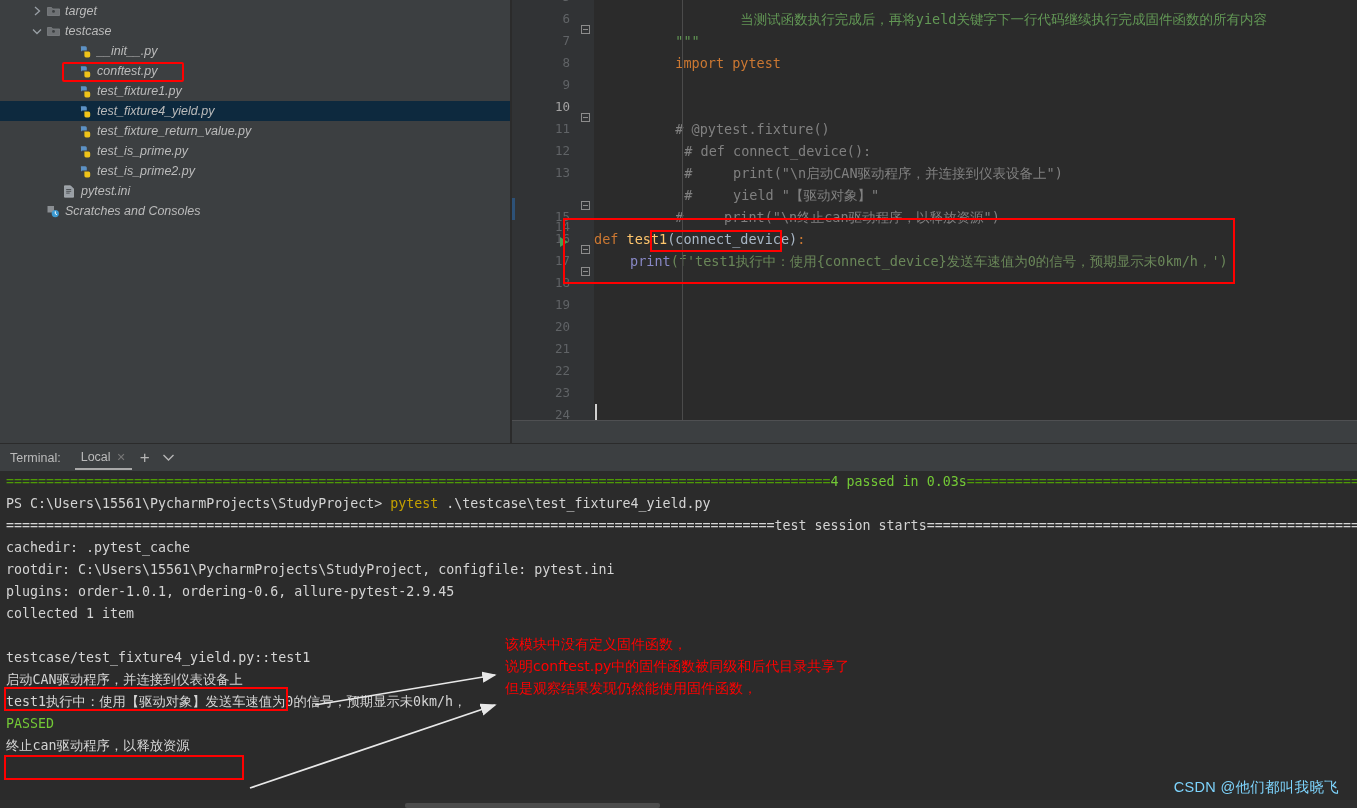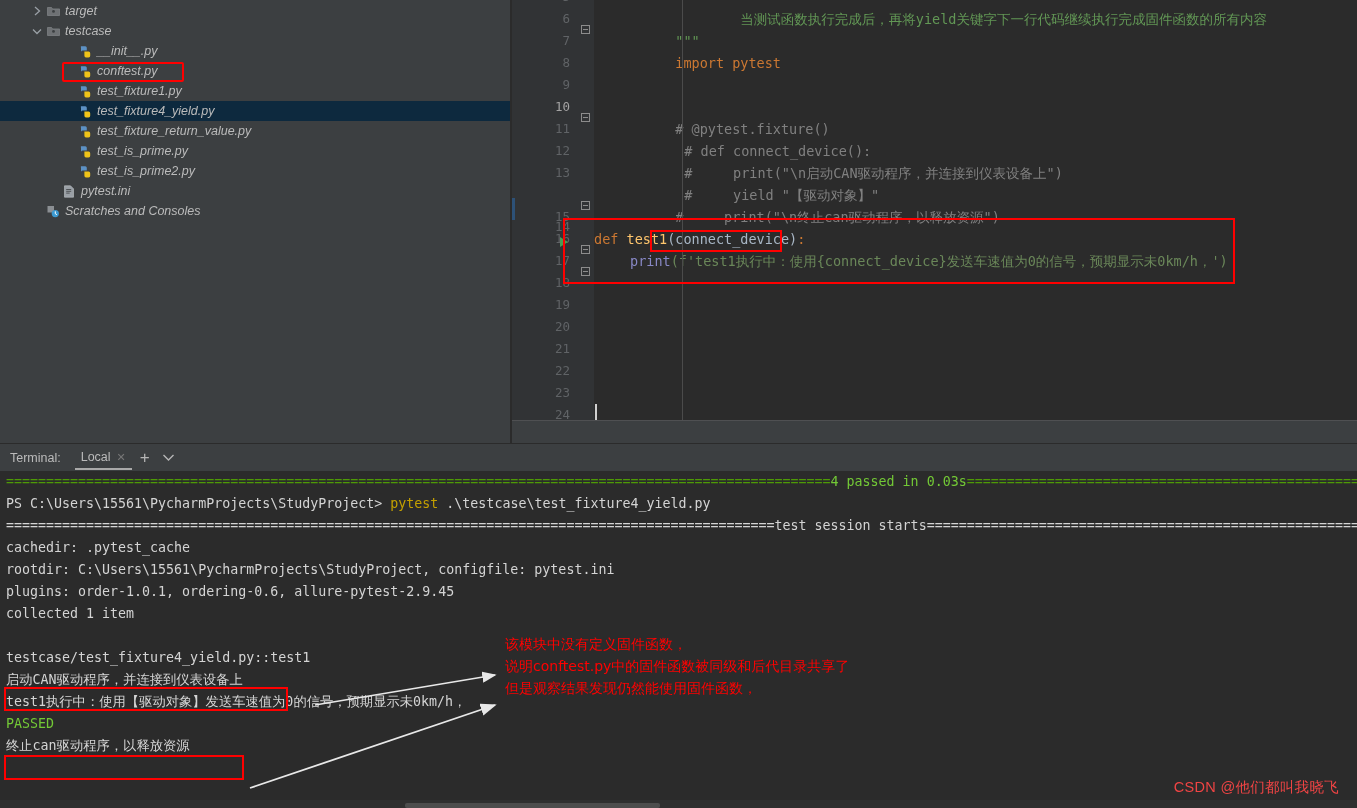--- a/index.html
+++ b/index.html
@@ -159,21 +159,21 @@
     position:absolute; left:505px; top:633px;
     font-size: 14px; color:#ff0000; line-height: 22px;
     white-space: nowrap;
   }
   #annot div { font-family: "DejaVu Sans", "Liberation Sans", sans-serif; }
 
   #arrows { position:absolute; left:0; top:0; width:1357px; height:808px; pointer-events:none; }
 
   #watermark {
     position:absolute; right: 18px; top: 778px;
-    font-size: 14.5px; color: #ef4444; letter-spacing: .3px;
+    font-size: 14.5px; color: #7dd3fc; letter-spacing: .3px;
   }
   #hscroll {
     position:absolute; left: 405px; top: 803px; width: 255px; height: 5px;
     background: #4d4d4d; border-radius: 2px;
   }
   #bottomstrip {
     position:absolute; left:0; top:800px; width:1357px; height:8px; background:#2f2f2f;
   }
 </style>
 </head>

